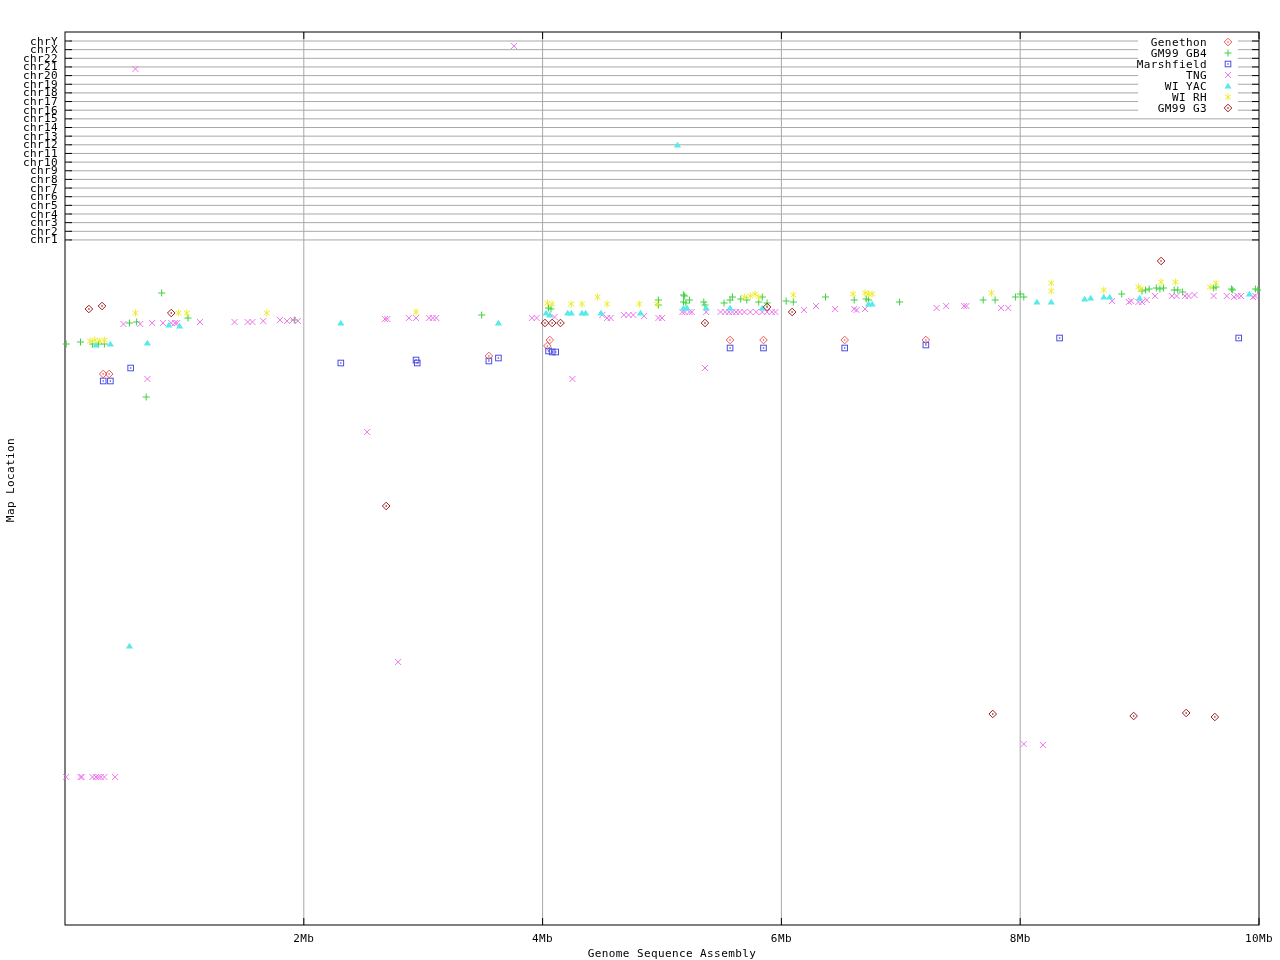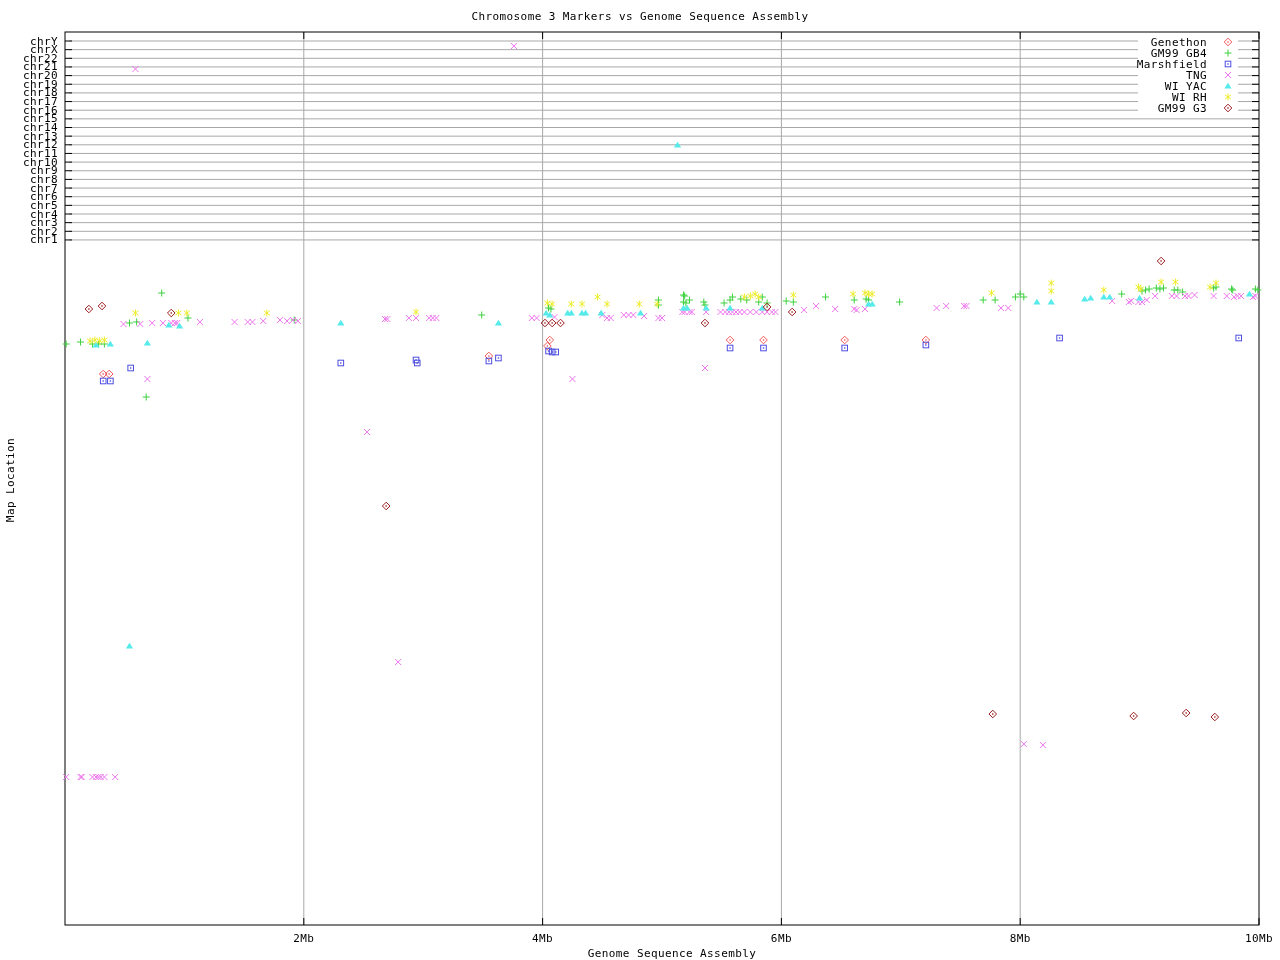--- a/index.html
+++ b/index.html
@@ -8,21 +8,20 @@
   .lbl{position:absolute;font-size:11px;letter-spacing:0.4px;white-space:nowrap;}
   #title{top:10px;left:0;width:1280px;text-align:center;}
   #xlabel{top:947px;left:0;width:1344px;text-align:center;}
   #ylabel{top:480px;left:10px;transform:translate(-50%,-50%) rotate(-90deg);transform-origin:center;}
   svg text{font-family:"DejaVu Sans Mono",monospace;font-size:11px;letter-spacing:0.4px;fill:#000;}
 </style>
 </head>
 <body>
 
 <div id="stage">
-  <div id="title" class="lbl">Chromosome 3 Markers vs Genome Sequence Assembly</div>
   <div id="ylabel" class="lbl">Map Location</div>
   <div id="xlabel" class="lbl">Genome Sequence Assembly</div>
   <svg id="plot" width="1280" height="960" style="position:absolute;top:0;left:0;">
       <g stroke="#a8a8a8" stroke-width="1">
         <line x1="69" y1="41" x2="1259" y2="41"></line>
         <line x1="69" y1="49.65" x2="1259" y2="49.65"></line>
         <line x1="69" y1="58.3" x2="1259" y2="58.3"></line>
         <line x1="69" y1="66.95" x2="1259" y2="66.95"></line>
         <line x1="69" y1="75.6" x2="1259" y2="75.6"></line>
         <line x1="69" y1="84.25" x2="1259" y2="84.25"></line>

